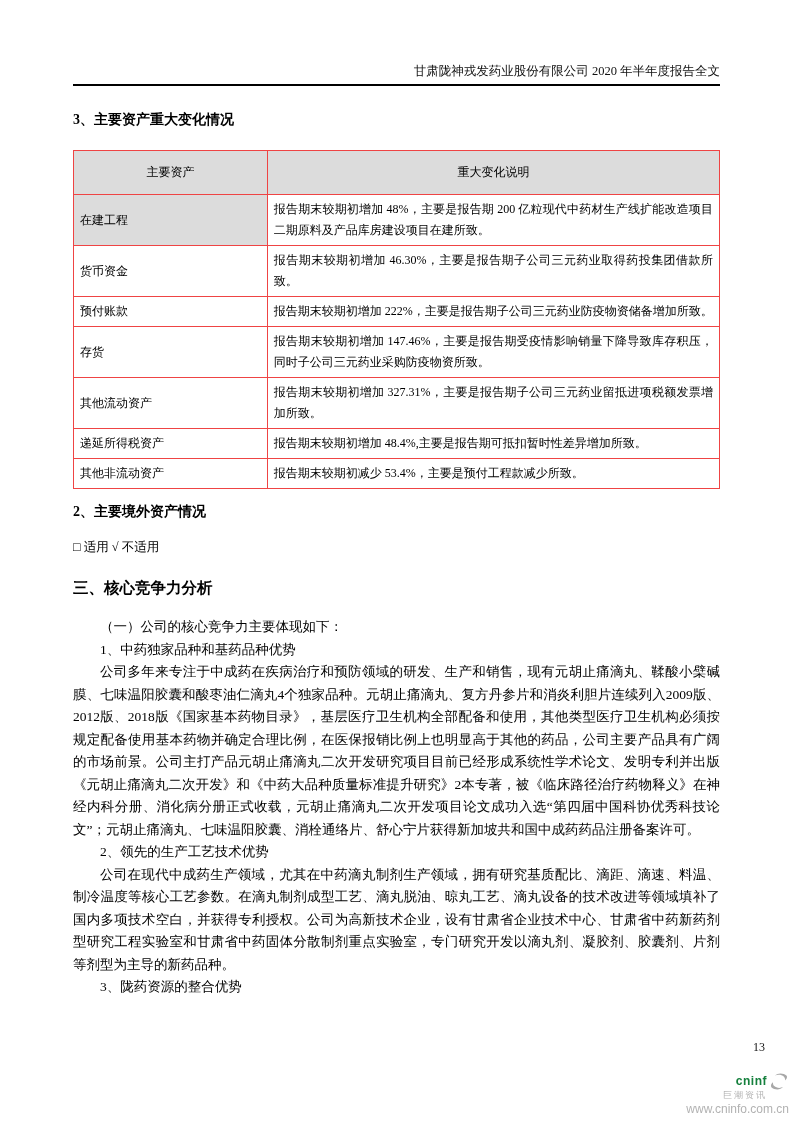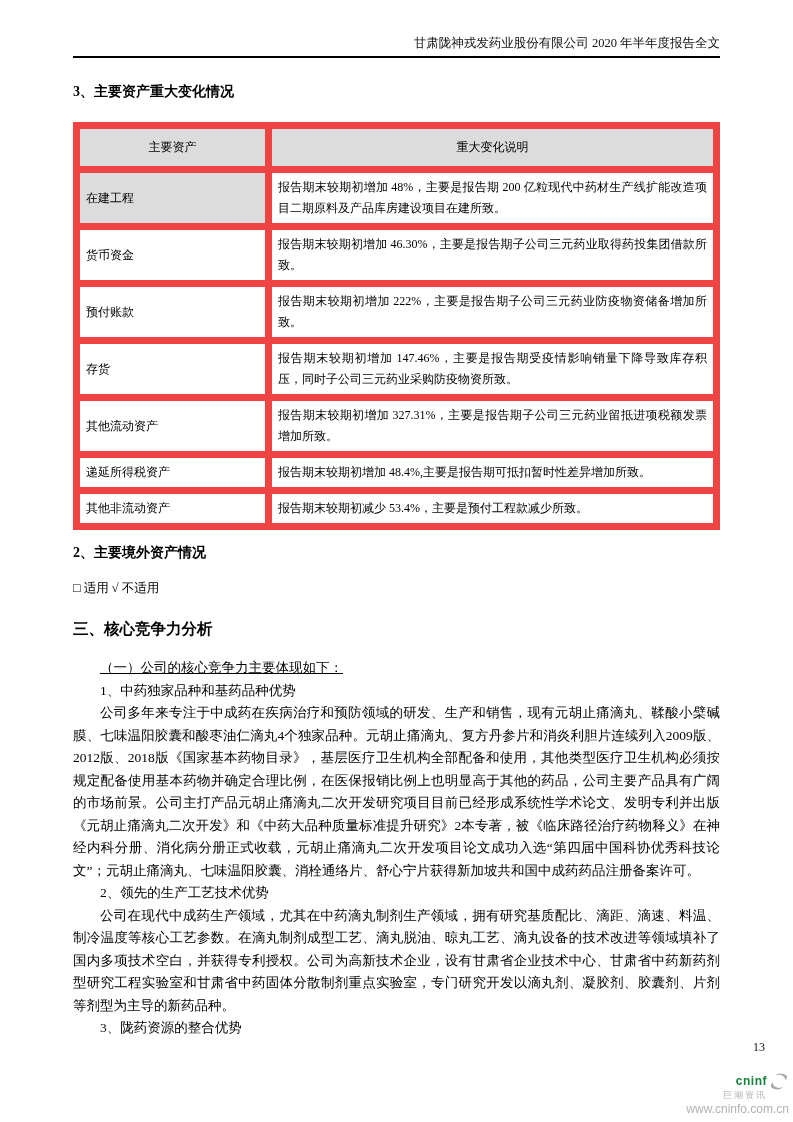--- a/index.html
+++ b/index.html
@@ -10,21 +10,21 @@
     height: 1122px;
     margin: 0 auto;
     background: #ffffff;
     font-family: "Liberation Serif", "DejaVu Serif", serif;
     color: #000000;
     overflow: hidden;
   }
   .content { margin: 0 73px; width: 647px; }
 
   .doc-title {
-    padding-top: 36px;
+    padding-top: 64px;
     text-align: right;
     font-size: 12.5px;
     line-height: 1.2;
     color: #111;
   }
   .header-rule { margin-top: 5px; border-top: 2px solid #000; height: 0; }
 
   .h2 { font-weight: bold; font-size: 15.5px; line-height: 21px; }
   .h2a { margin-top: 17px; }
   .h2b { margin-top: 20px; }
@@ -33,21 +33,21 @@
   .h3b { margin-top: 13px; }
 
   table.asset-table {
     width: 100%;
     margin-top: 21px;
     border-collapse: collapse;
     font-size: 12px;
     table-layout: fixed;
   }
   .asset-table th, .asset-table td {
-    border: 7px solid #ef4444;
+    border: 1px solid #ef4444;
     vertical-align: middle;
   }
   .asset-table th {
     background: #dcdcdc;
     font-weight: normal;
     text-align: center;
     height: 44px;
     padding: 4px 6px;
   }
   .asset-table col.c1 { width: 30%; }
@@ -57,21 +57,21 @@
     text-align: left;
   }
   .asset-table td.desc { text-align: justify; word-break: break-all; }
   .asset-table tr.shaded td.asset { background: #dcdcdc; }
 
   .applicability { margin-top: 17px; font-size: 12.5px; line-height: 19px; }
 
   .body-text { font-size: 13.5px; line-height: 22.5px; }
   .indent { text-indent: 2em; }
   .justify { text-align: justify; word-break: break-all; }
-  .mt { margin-top: 18px; text-decoration: underline; }
+  .mt { margin-top: 18px; }
 
   .page-number {
     position: absolute;
     top: 1040px;
     right: 28px;
     font-size: 12px;
     color: #111;
   }
 
   .cninfo-logo {

